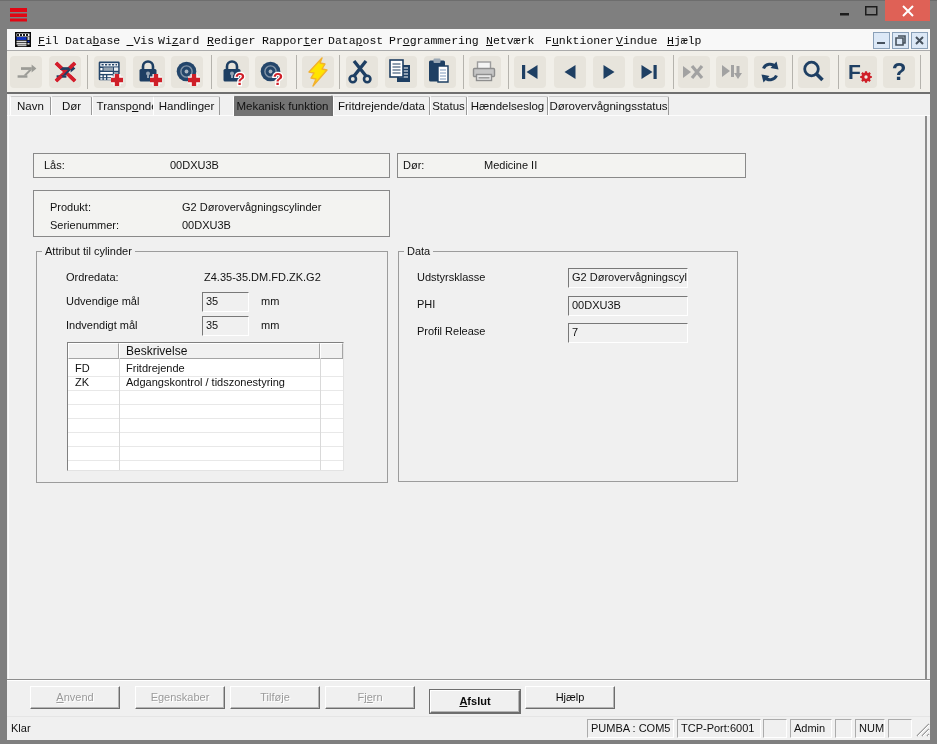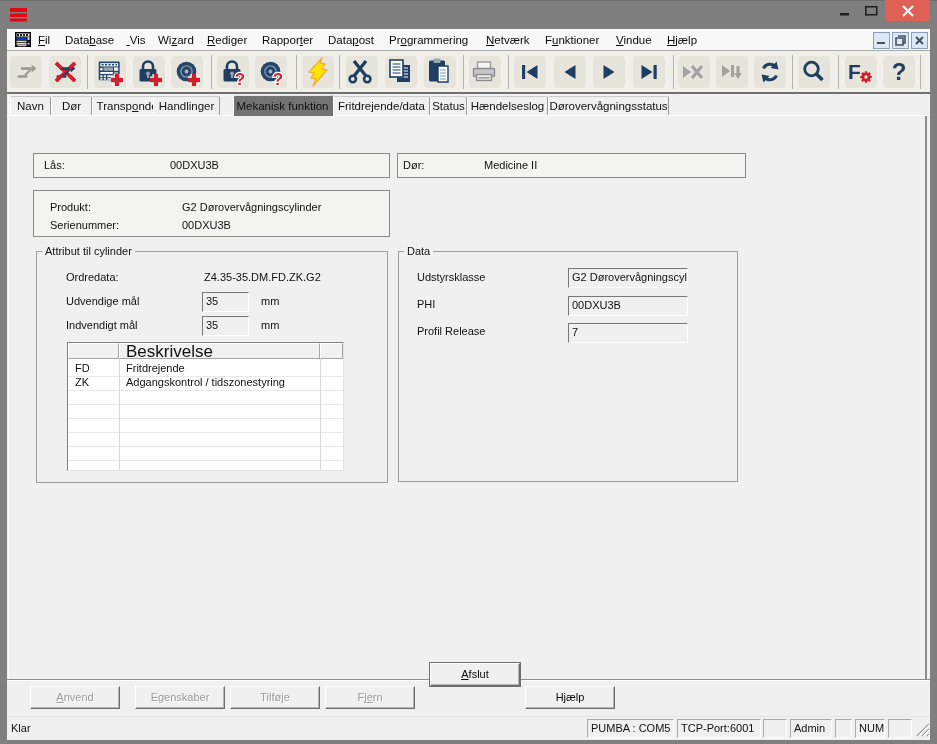--- a/index.html
+++ b/index.html
@@ -5,21 +5,21 @@
 * { margin:0; padding:0; box-sizing:border-box; }
 html,body { width:937px; height:744px; overflow:hidden; }
 body { font-family:"Liberation Sans", sans-serif; background:#7f7f7f; position:relative; }
 .abs { position:absolute; }
 
 #titlebar { left:0; top:0; width:937px; height:29px; background:#7f7f7f; }
 #title-text { left:0; top:5px; width:937px; text-align:center; font-size:15px; color:#1d1d1d; }
 #closebtn { left:885px; top:0; width:45px; height:21px; background:#df6156; }
 #closebtn svg { position:absolute; left:17px; top:5px; }
 
-#menubar { left:7px; top:29px; width:923px; height:22px; background:#f8f8f8; border-bottom:1px solid #aaaaaa; }
+#menubar { left:7px; top:29px; width:923px; height:22px; background:#f8f8f8; border-bottom:1px solid #aaaaaa;font-family:Liberation Mono, monospace; }
 .mi { position:absolute; top:5px; font-size:11.5px; color:#0a0a0a; white-space:pre; }
 .mi u { text-decoration:underline; }
 
 .mdib { position:absolute; top:3px; width:17px; height:17px; background:#dce8f6; border:1px solid #8aa0b8; }
 
 #toolbar { left:7px; top:51px; width:923px; height:41px; background:#f1efe9; }
 .tbtn { position:absolute; top:5px; width:32px; height:32px; background:#e7e4dc; border-radius:4px; }
 .tsep { position:absolute; top:4px; width:1px; height:34px; background:#b5b3ad; }
 
 #clientedge { left:7px; top:92px; width:923px; height:2px; background:#6f6f6f; }
@@ -29,21 +29,21 @@
 .tabsel { top:0.5px; height:21.5px; background:#737373; z-index:5; border-right-width:2px; border-right-color:#6f6f6f; border-top-color:#e8e8e8; line-height:20px; }
 #tabline { left:0px; top:21px; width:923px; height:1px; background:#fcfcfc; z-index:1; }
 
 .ibox { position:absolute; border:1px solid #898989; background:#f3f3f1; }
 .gbox { position:absolute; border:1px solid #9c9c9c; }
 .glabel { position:absolute; background:#f0f0f0; font-size:11px; color:#111; padding:0 3px; }
 .lbl { position:absolute; font-size:11px; color:#111; white-space:pre; }
 .inp { position:absolute; background:#f0f0f0; border-top:1px solid #787878; border-left:1px solid #787878; border-bottom:1px solid #ffffff; border-right:1px solid #ffffff; font-size:11px; color:#111; padding-left:3px; overflow:hidden; white-space:pre; line-height:17px; }
 
 #tbl { left:60px; top:248px; width:277px; height:129px; border-top:1px solid #808080; border-left:1px solid #808080; border-right:1px solid #e3e3e3; border-bottom:1px solid #e3e3e3; background:#ffffff; }
-.th { position:absolute; top:0; height:16px; background:#f1f1f1; border-right:1px solid #a5a5a5; border-bottom:1px solid #a5a5a5; border-top:1px solid #ffffff; border-left:1px solid #ffffff; font-size:17px; color:#111; line-height:15px; }
+.th { position:absolute; top:0; height:16px; background:#f1f1f1; border-right:1px solid #a5a5a5; border-bottom:1px solid #a5a5a5; border-top:1px solid #ffffff; border-left:1px solid #ffffff; font-size:12px; color:#111; line-height:15px; }
 .rowline { position:absolute; left:0; width:275px; height:1px; background:#e8e8e8; }
 .colline { position:absolute; top:16px; width:1px; height:111px; background:#d9d9d9; }
 .cell { position:absolute; font-size:11px; color:#111; white-space:pre; }
 
 .btn { position:absolute; top:0px; width:90px; height:23px; background:#f0f0f0; border-top:1px solid #ffffff; border-left:1px solid #ffffff; border-right:1px solid #6d6d6d; border-bottom:1px solid #6d6d6d; box-shadow:inset -1px -1px 0 #b5b5b5; font-size:11px; text-align:center; line-height:21px; }
 .btn.dis { color:#9a9a9a; text-shadow:1px 1px 0 #ffffff; }
 .btn.en { color:#0a0a0a; }
 
 #statusbar { left:7px; top:716px; width:923px; height:24px; background:#f0f0f0; border-top:1px solid #e5e5e5; }
 .sp { position:absolute; top:2px; height:19px; border:1px solid #ababab; border-bottom-color:#ffffff; border-right-color:#ffffff; font-size:11px; color:#111; padding-left:3px; line-height:17px; white-space:pre; }
@@ -312,21 +312,21 @@
   <div class="lbl" style="left:410px;top:204px">PHI</div>
   <div class="inp" style="left:561px;top:202px;width:120px;height:20px">00DXU3B</div>
   <div class="lbl" style="left:410px;top:231px">Profil Release</div>
   <div class="inp" style="left:561px;top:229px;width:120px;height:20px">7</div>
   <div class="abs" style="left:0;top:585px;width:923px;height:1px;background:#8d8d8d"></div>
   <div class="abs" style="left:0;top:586px;width:923px;height:1px;background:#ffffff"></div>
   <div class="btn dis" style="left:23px;top:592px;"><u>A</u>nvend</div>
   <div class="btn dis" style="left:128px;top:592px;">Egenskaber</div>
   <div class="btn dis" style="left:223px;top:592px;">Tilføje</div>
   <div class="btn dis" style="left:318px;top:592px;">Fj<u>e</u>rn</div>
-  <div class="btn en" style="left:423px;top:569px;box-shadow:inset -1px -1px 0 #b5b5b5, 0 0 0 1px #6e6e6e;"><u>A</u>fslut</div>
+  <div class="btn en" style="left:423px;top:596px;box-shadow:inset -1px -1px 0 #b5b5b5, 0 0 0 1px #6e6e6e;font-weight:bold;"><u>A</u>fslut</div>
   <div class="btn en" style="left:518px;top:592px;">Hjælp</div>
 </div>
 <div class="abs" id="statusbar">
   <div class="lbl" style="left:4px;top:5px">Klar</div>
   <div class="sp" style="left:580px;width:87px">PUMBA : COM5</div>
   <div class="sp" style="left:670px;width:84px">TCP-Port:6001</div>
   <div class="sp" style="left:756px;width:24px"></div>
   <div class="sp" style="left:783px;width:42px">Admin</div>
   <div class="sp" style="left:828px;width:17px"></div>
   <div class="sp" style="left:848px;width:30px">NUM</div>

